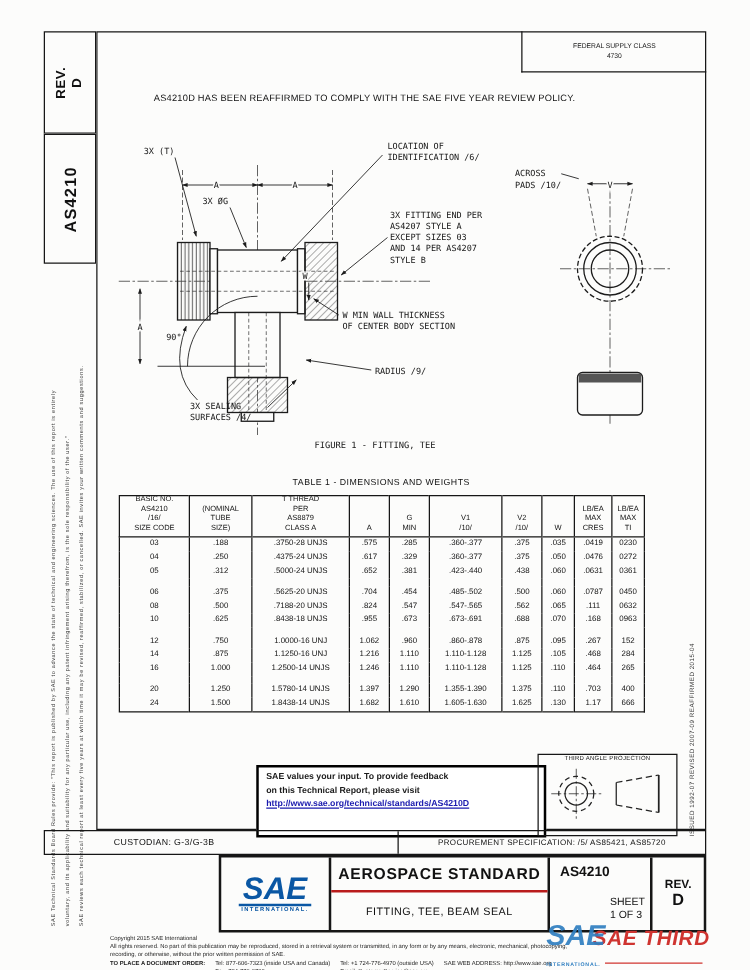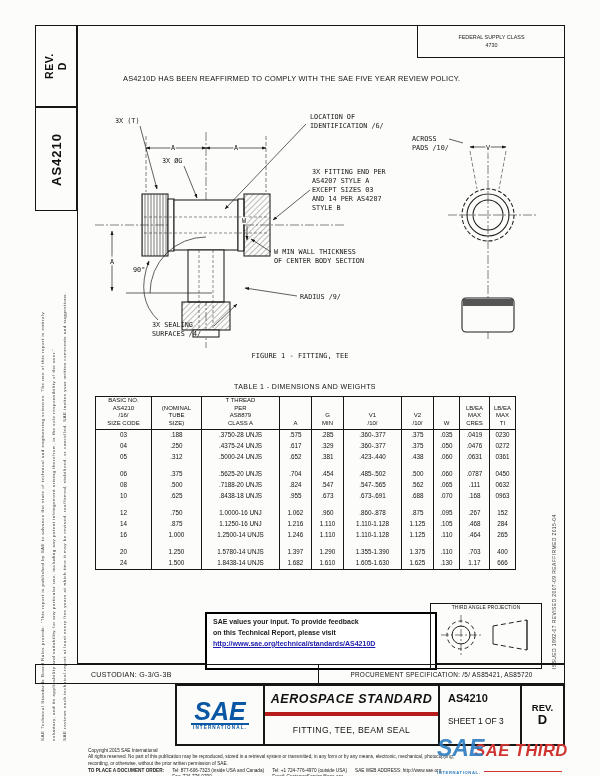--- a/index.html
+++ b/index.html
@@ -28,21 +28,21 @@
   table.dim td{height:11px;}
   table.dim tr.gap td{height:6px;}
   .notice{border:2px solid #000;background:#fff;padding:3px 6px;font-size:7px;font-weight:bold;
           line-height:1.55;color:#1c1c1c;}
   .notice a{color:#1a1aae;text-decoration:underline;}
   .proj-label{font-size:4.8px;text-align:center;letter-spacing:.2px;padding-top:1px;}
   .cust{font-size:7px;letter-spacing:.3px;}
   .tb-type{font-weight:bold;font-size:12.5px;letter-spacing:.6px;text-align:center;}
   .tb-title{font-size:8.6px;letter-spacing:.4px;text-align:center;}
   .tb-num{font-weight:bold;font-size:11px;}
-  .tb-sheet{font-size:8.4px;}
+  .tb-sheet{font-size:8.4px;margin-left:40px;}
   .tb-rev{font-weight:bold;font-size:9.5px;text-align:center;line-height:1.1;}
   .tb-rev-d{font-size:13px;}
   .sae-logo{color:#0a57a4;font-weight:bold;font-style:italic;font-size:25px;line-height:.9;
             border-bottom:2.5px solid #0a57a4;padding:0 3px 1px 3px;}
   .sae-intl{color:#0a57a4;font-size:4.6px;letter-spacing:1.1px;font-weight:bold;}
   .fine{font-size:4.7px;line-height:1.35;color:#1b1b1b;}
   .fine b{font-weight:bold;}
   .wm{pointer-events:none;}
   .wm-sae{color:#2f7fc1;font-weight:bold;font-style:italic;font-size:23px;opacity:.92;}
   .wm-norm{color:#cf3430;font-weight:bold;font-style:italic;font-size:16.5px;letter-spacing:.5px;}
@@ -433,21 +433,21 @@
     <div class="cust" style="width:283px;border-right:1.5px solid #161616;display:flex;align-items:center;padding-left:55px;box-sizing:border-box;">CUSTODIAN: G-3/G-3B</div>
     <div class="cust center" style="flex:1;font-size:6.4px;">PROCUREMENT SPECIFICATION: /5/ AS85421, AS85720</div>
   </div>
 
   <div class="abs box thick" style="left:175px;top:684px;width:390px;height:62px;display:flex;">
     <div class="center" style="width:86px;border-right:2px solid #161616;flex-direction:column;">
       <div class="sae-logo">SAE</div>
       <div class="sae-intl">INTERNATIONAL.</div>
     </div>
     <div style="width:173px;border-right:2px solid #161616;display:flex;flex-direction:column;">
-      <div class="tb-type center" style="height:26px;border-bottom:4px solid #b91c1c;font-style:italic;">AEROSPACE STANDARD</div>
+      <div class="tb-type center" style="height:26px;border-bottom:2px solid #b91c1c;">AEROSPACE STANDARD</div>
       <div class="tb-title center" style="flex:1;">FITTING, TEE, BEAM SEAL</div>
     </div>
     <div style="width:82px;border-right:2px solid #161616;padding:6px 0 0 8px;box-sizing:border-box;">
       <div class="tb-num">AS4210</div>
       <div class="tb-sheet" style="margin-top:12px;">SHEET 1 OF 3</div>
     </div>
     <div class="center" style="flex:1;flex-direction:column;">
       <div class="tb-rev">REV.</div>
       <div class="tb-rev tb-rev-d">D</div>
     </div>

